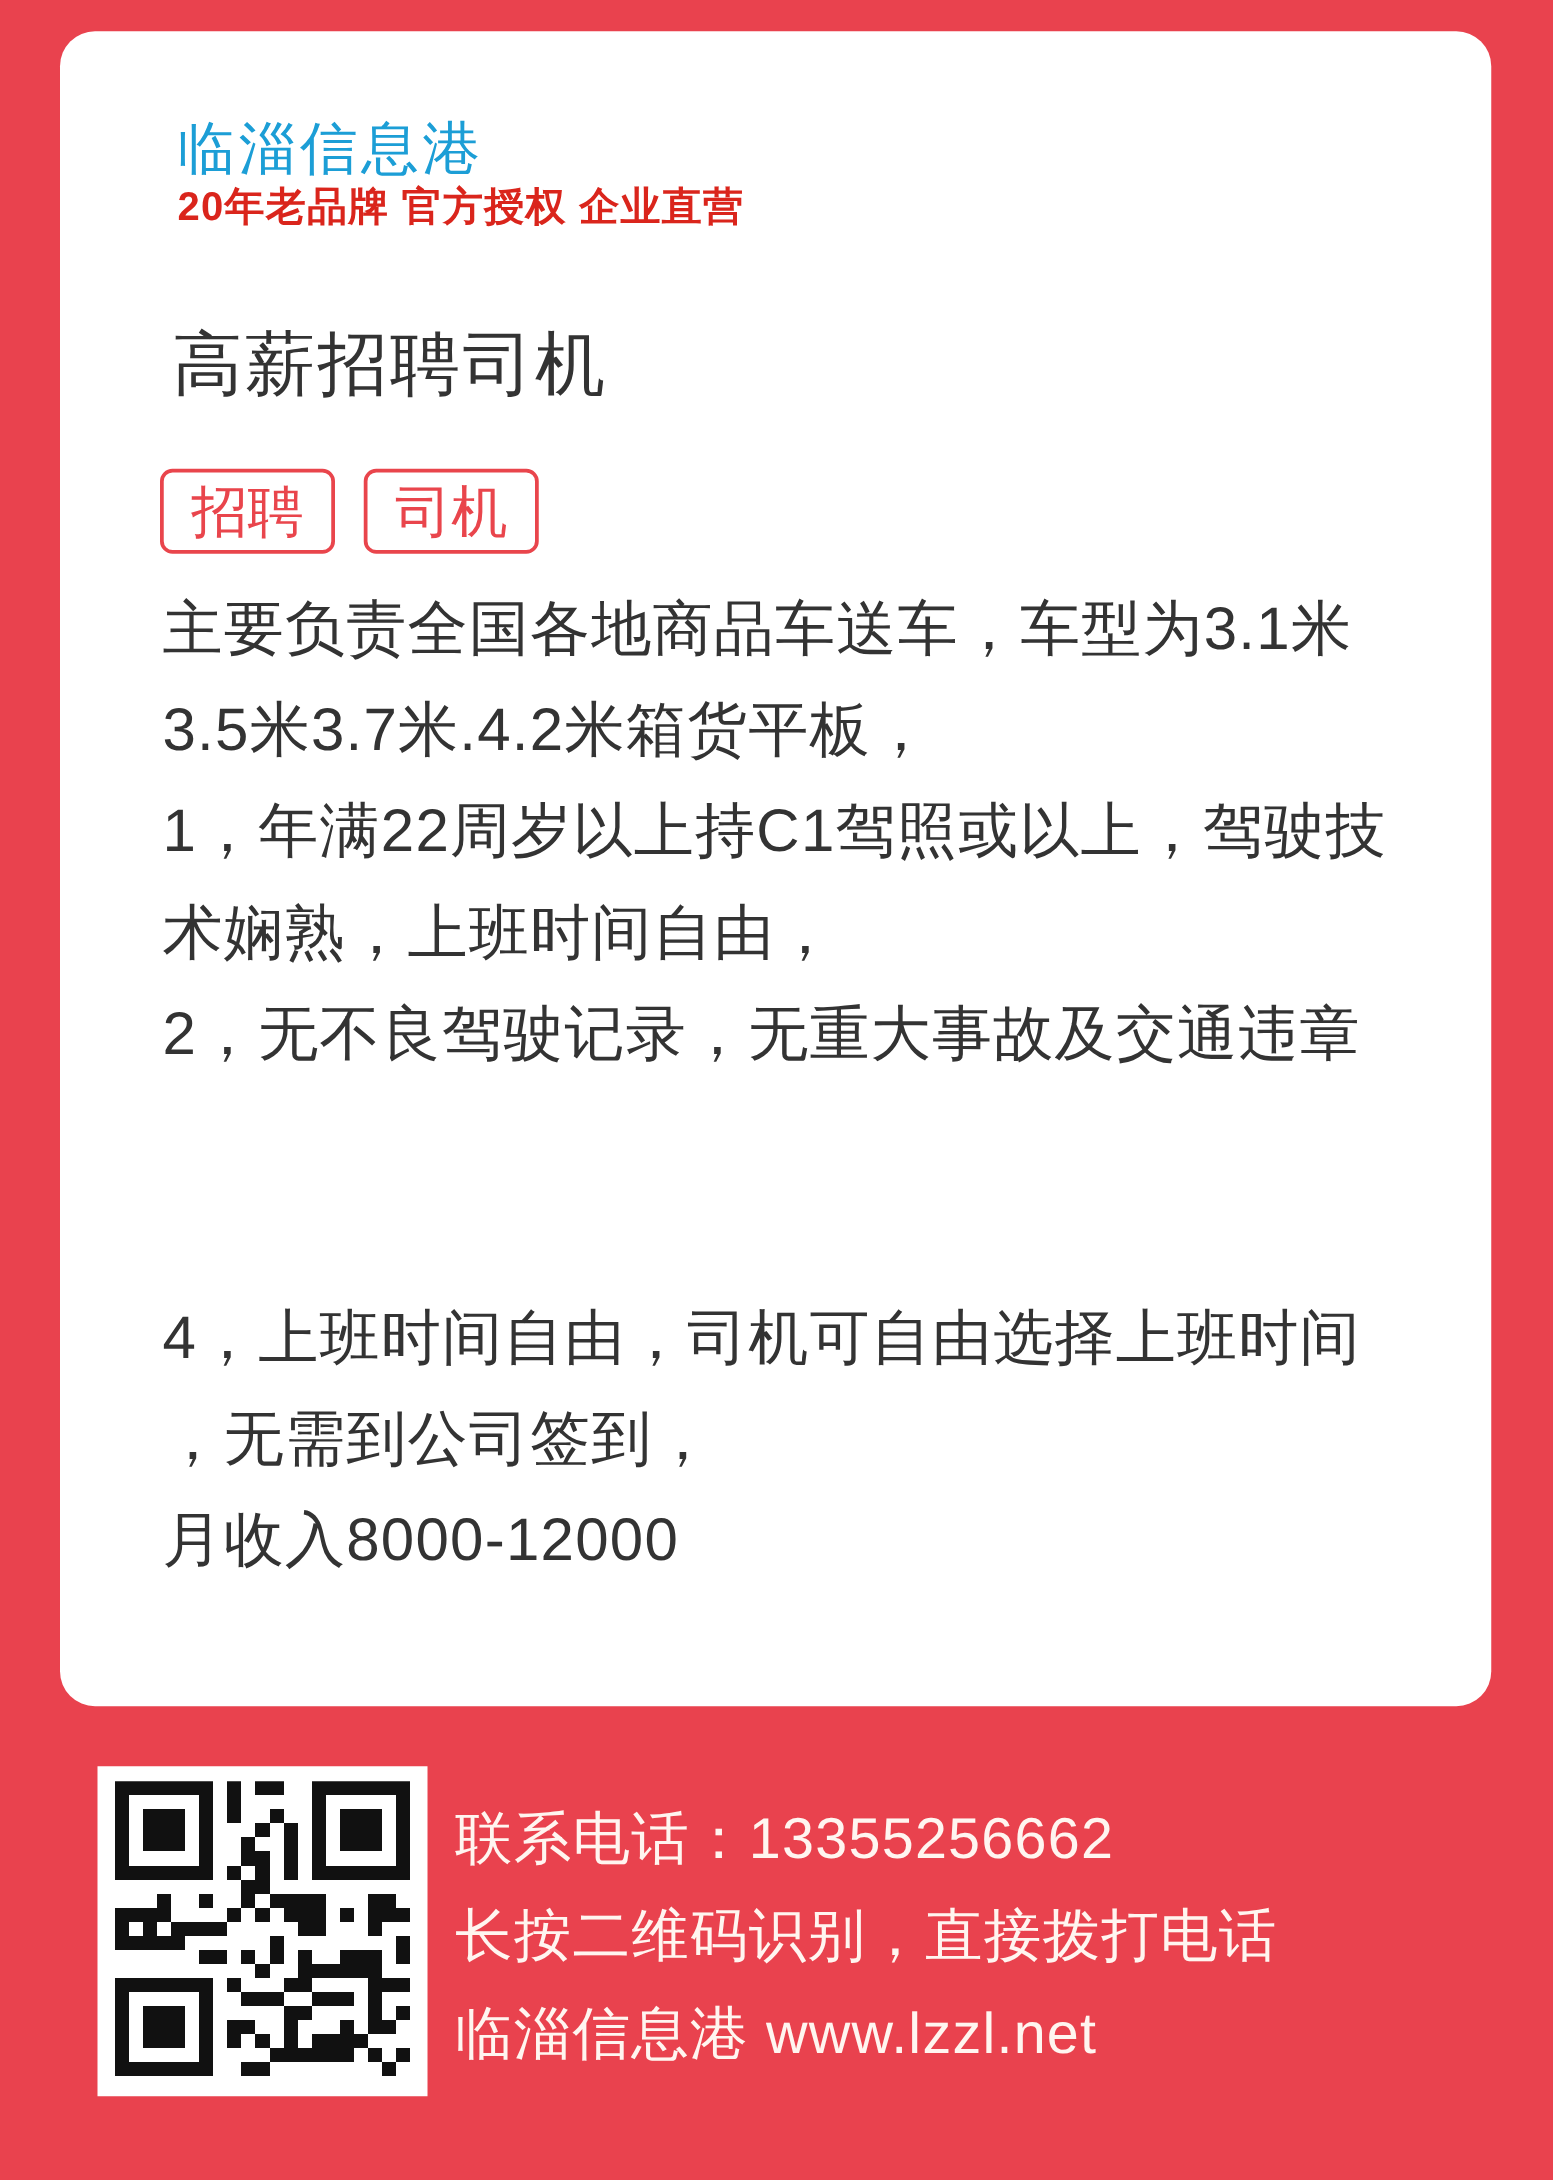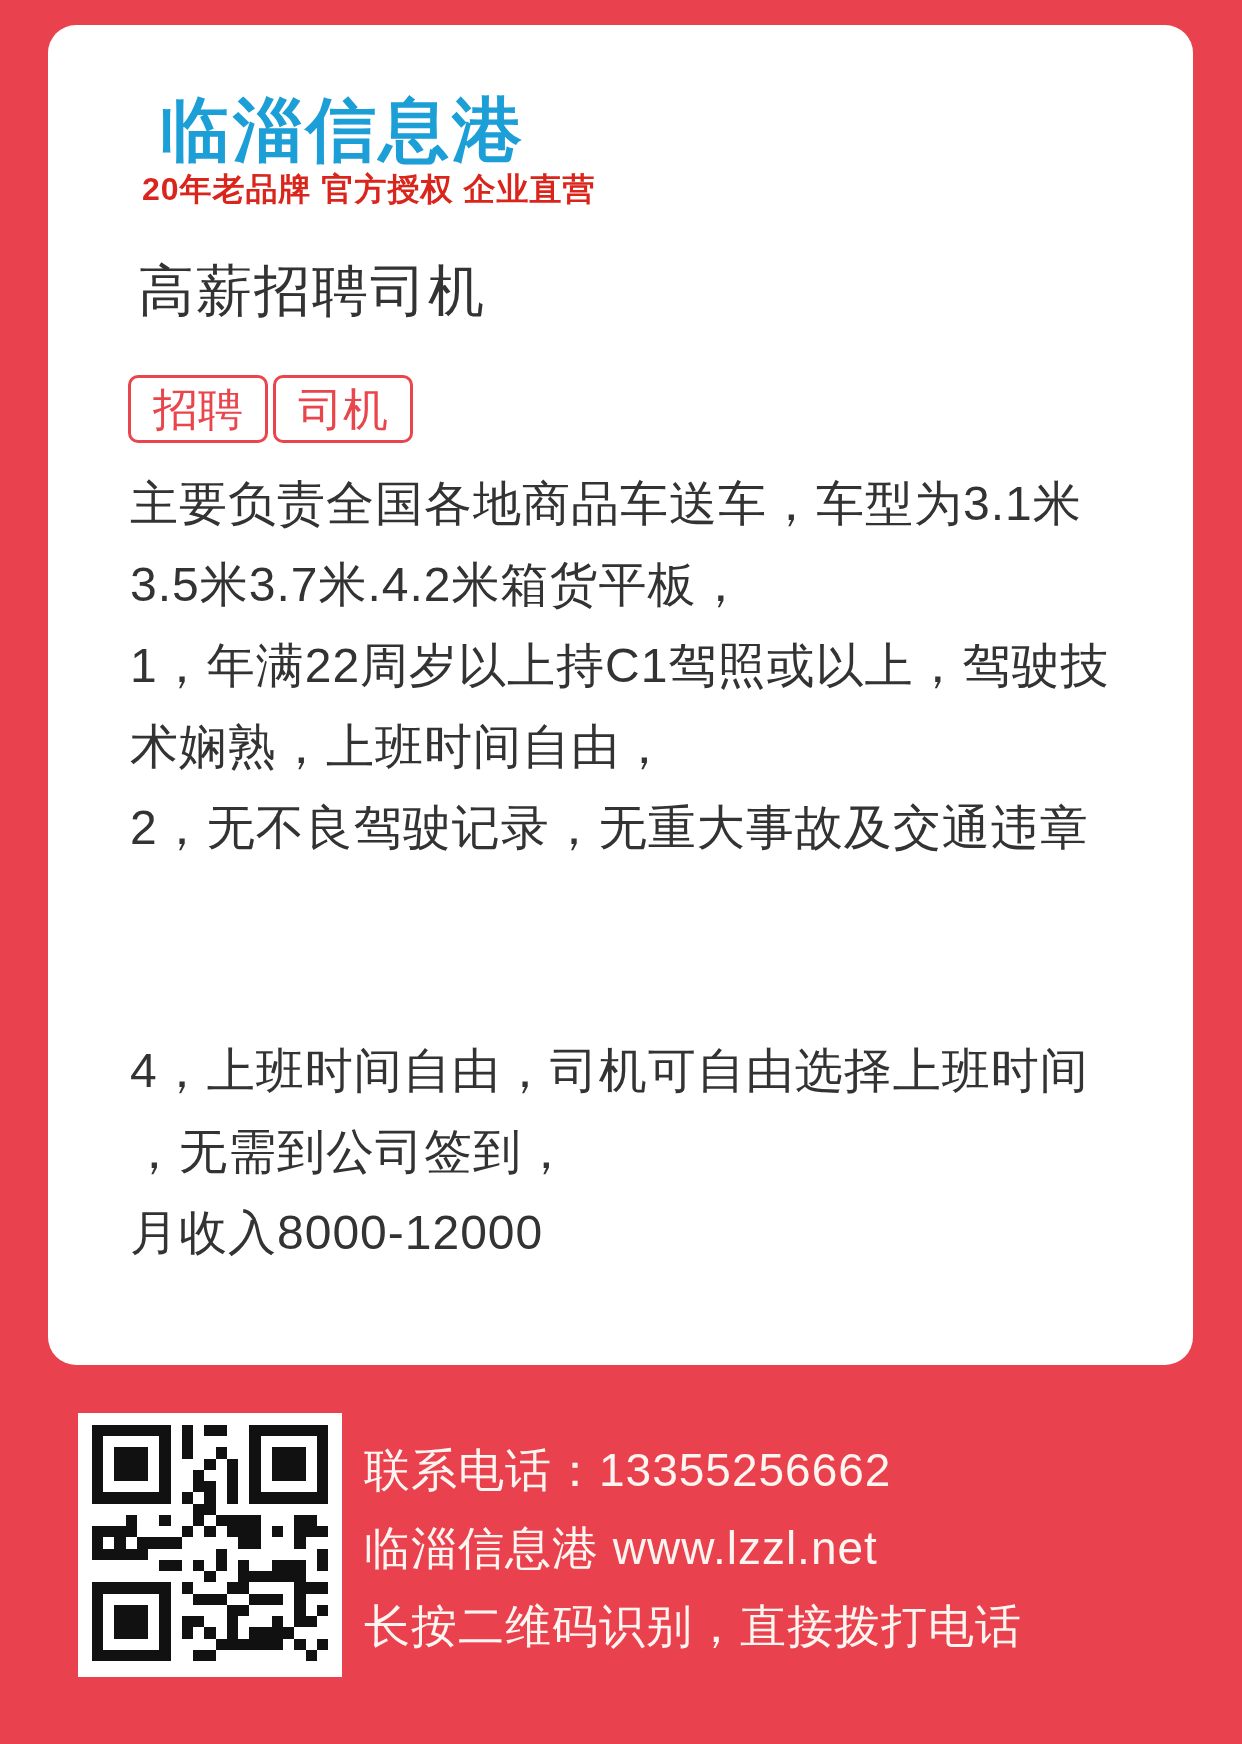--- a/index.html
+++ b/index.html
@@ -16,44 +16,43 @@
     left:48px;top:25px;
     width:1145px;height:1340px;
     background:var(--card-bg,#FFFFFF);
     border-radius:28px;
   }
   .logo{
     position:absolute;left:94px;top:70px;
     line-height:1;
   }
   .logo-title{
-    font-size:70px;
-    font-weight:bold;
+    font-size:46px;
+    font-weight:normal;
     letter-spacing:3px;
     color:var(--logo-blue,#1C9ED6);
-    margin-left:18px;
   }
   .logo-subtitle{
     margin-top:8px;
     font-size:32px;
     font-weight:bold;
     letter-spacing:1px;
     color:var(--logo-red,#DA251C);
   }
   .job-title{
     position:absolute;left:90px;top:218px;
     font-size:56px;
     line-height:96px;
     font-weight:400;
     color:var(--text-dark,#333333);
     letter-spacing:2px;
   }
   .tags{
     position:absolute;left:80px;top:350px;
-    display:flex;gap:5px;
+    display:flex;gap:23px;
   }
   .tag{
     box-sizing:border-box;
     height:68px;
     display:flex;align-items:center;
     padding:0 22px;
     border:3px solid var(--tag-red,#E9454C);
     border-radius:10px;
     color:var(--tag-red,#E9454C);
     font-size:45px;
@@ -344,17 +343,17 @@
           <rect x="5" y="20" width="1" height="1"></rect>
           <rect x="6" y="20" width="1" height="1"></rect>
           <rect x="9" y="20" width="1" height="1"></rect>
           <rect x="10" y="20" width="1" height="1"></rect>
           <rect x="19" y="20" width="1" height="1"></rect>
         </svg></span>
   </div>
 
   <div class="contact">
     <div class="contact-line">联系电话：13355256662</div>
+    <div class="contact-line">长按二维码识别，直接拨打电话</div>
     <div class="contact-line">临淄信息港 www.lzzl.net</div>
-    <div class="contact-line">长按二维码识别，直接拨打电话</div>
   </div>
 
 </div>
 
 </body></html>

